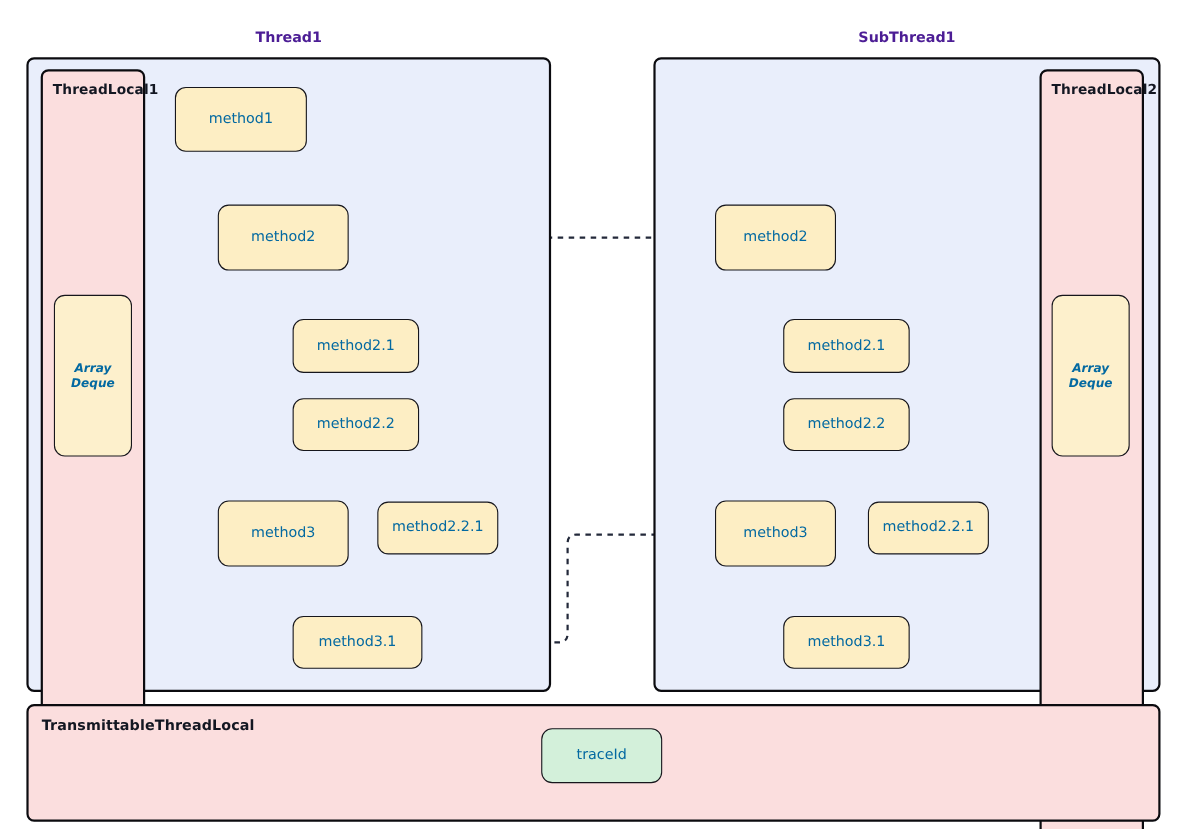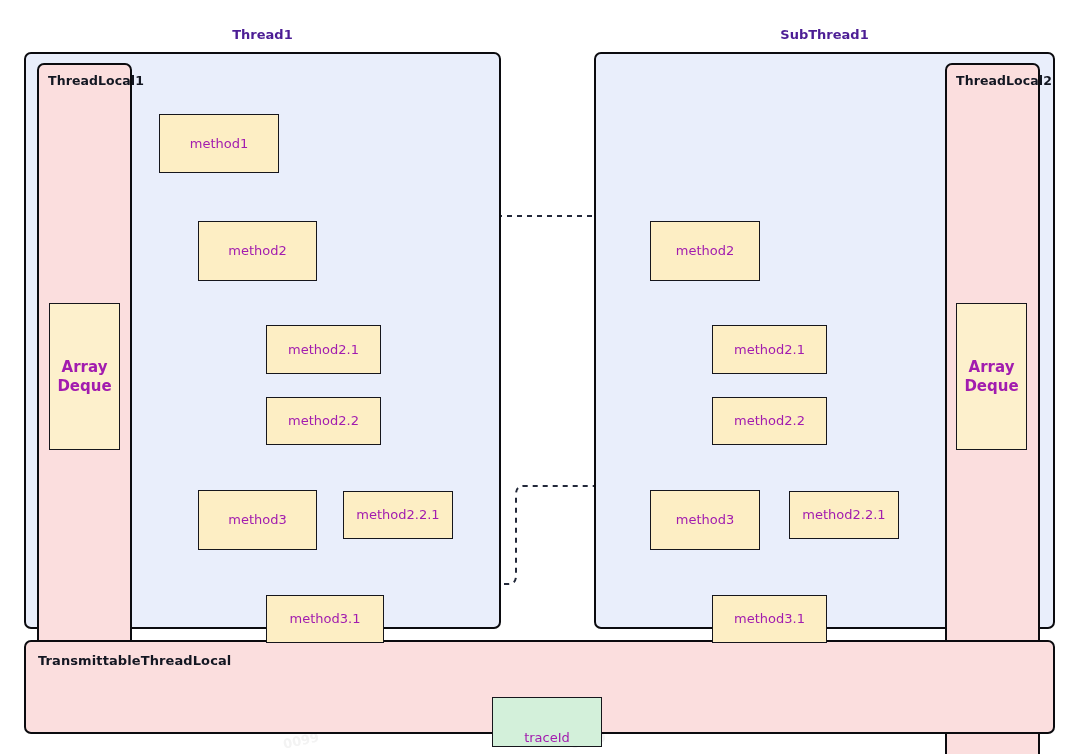--- a/index.html
+++ b/index.html
@@ -78,40 +78,39 @@
     text-align: center;
     white-space: nowrap;
     z-index: 3;
   }
 
   
   .node {
     position: absolute;
     box-sizing: border-box;
     border: 1.8px solid #16161c;
-    border-radius: 0;
+    border-radius: 10px;
     background: #fdeec4;
     display: flex;
     align-items: center;
     justify-content: center;
     font-size: 13px;
-    color: #a21caf;
+    color: #0369a1;
     z-index: 4;
     text-align: center;
     line-height: 1.22;
-    margin-top: 35px;
   }
   .node.deque {
     font-weight: bold;
     background: #fdf0cc;
-    font-size: 15px;
+    font-size: 11px;
+    font-style: italic;
   }
   .node.trace {
     background: #d3f0da;
-    align-items: flex-end;
   }
   .node .lbl {
     pointer-events: none;
   }
 
   .watermark {
     position: absolute;
     font-size: 13px;
     color: #f3f3f3;
     font-weight: bold;
@@ -227,21 +226,21 @@
   <div class="node" style="left:789px; top:456px; width:110px; height:48px;">
     <span class="lbl">method2.2.1</span>
   </div>
   <div class="node" style="left:650px; top:455px; width:110px; height:60px;">
     <span class="lbl">method3</span>
   </div>
   <div class="node" style="left:712px; top:560px; width:115px; height:48px;">
     <span class="lbl">method3.1</span>
   </div>
 
-  <div class="group ttl" style="left:24px; top:640px; width:1031px; height:94px;">
+  <div class="group ttl" style="left:24px; top:640px; width:1031px; height:107px;">
     <div class="group-title">TransmittableThreadLocal</div>
   </div>
 
   <div class="node trace" style="left:492px; top:662px; width:110px; height:50px;">
     <span class="lbl">traceId</span>
   </div>
 
   <div class="watermark" style="left:283px; top:733px;">0099</div>
   <div class="watermark" style="left:570px; top:733px;">0099</div>
 

